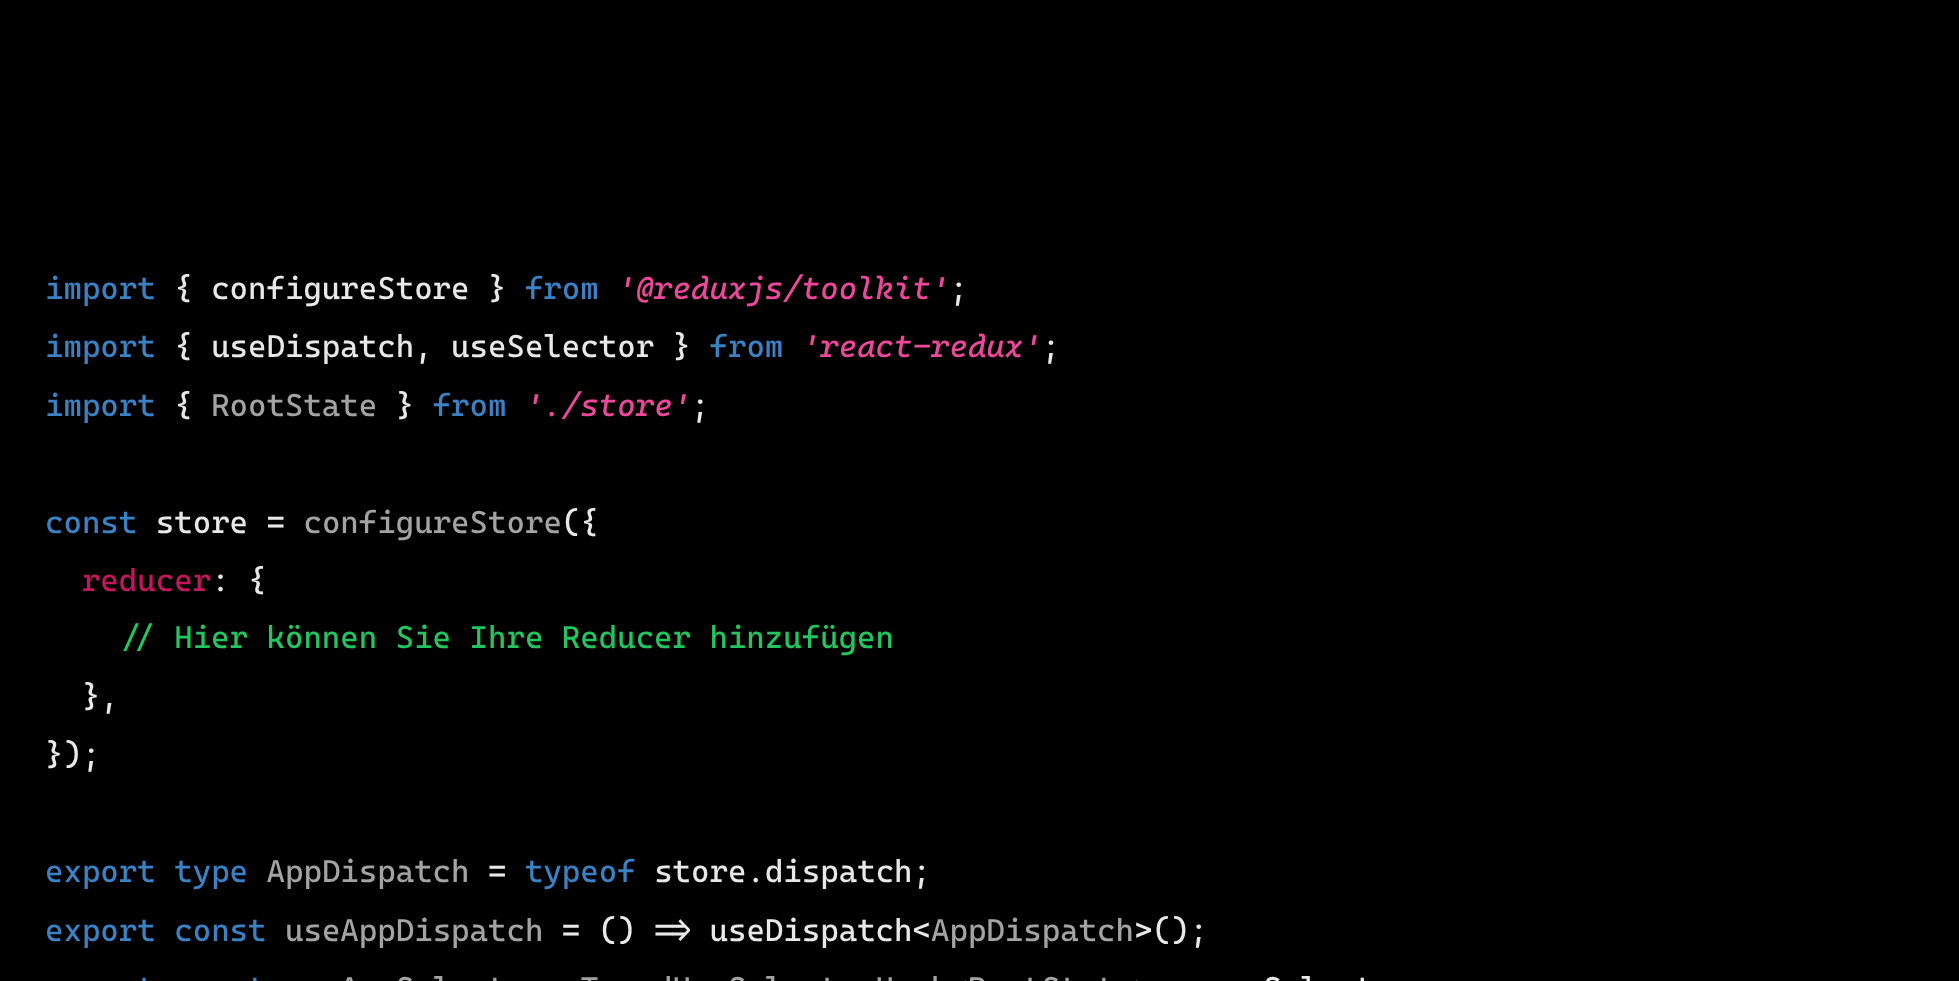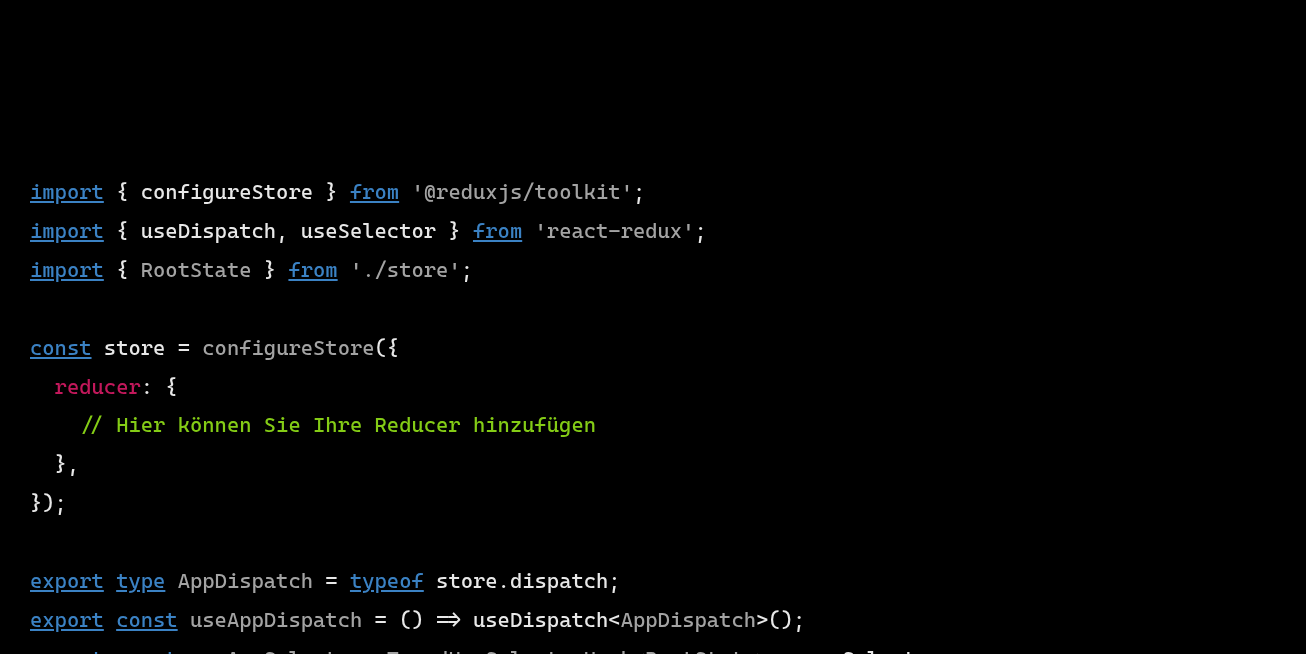--- a/index.html
+++ b/index.html
@@ -6,25 +6,25 @@
   body {
     background: #000000;
     font-family: "SF Mono", Monaco, "Cascadia Code", "Consolas", monospace;
     font-size: 21px;
     line-height: 1.85;
     color: #ffffff;
     padding: 18px 30px;
     white-space: pre;
   }
   .code-block { display: block; }
-  .tok-keyword-blue { color: #3b82c4; text-decoration: underline; }
+  .tok-keyword-blue { color: #3b82c4; }
   .tok-default { color: #e8e8e8; }
-  .tok-string { color: #a3a3a3; }
+  .tok-string { color: #ec4899; font-style: italic; }
   .tok-type-red { color: #a3a3a3; }
-  .tok-comment { color: #84cc16; }
+  .tok-comment { color: #22c55e; }
   .tok-prop { color: #c2185b; }
   .line { display: block; }
 </style>
 </head>
 <body>
 
 
 
 <div class="code-block"><span class="line"><span class="tok-keyword-blue">import</span><span class="tok-default"> { </span><span class="tok-default">configureStore</span><span class="tok-default"> } </span><span class="tok-keyword-blue">from</span><span class="tok-default"> </span><span class="tok-string">'@reduxjs/toolkit'</span><span class="tok-default">;</span></span><span class="line"><span class="tok-keyword-blue">import</span><span class="tok-default"> { </span><span class="tok-default">useDispatch, useSelector</span><span class="tok-default"> } </span><span class="tok-keyword-blue">from</span><span class="tok-default"> </span><span class="tok-string">'react-redux'</span><span class="tok-default">;</span></span><span class="line"><span class="tok-keyword-blue">import</span><span class="tok-default"> { </span><span class="tok-type-red">RootState</span><span class="tok-default"> } </span><span class="tok-keyword-blue">from</span><span class="tok-default"> </span><span class="tok-string">'./store'</span><span class="tok-default">;</span></span><span class="line"> </span><span class="line"><span class="tok-keyword-blue">const</span><span class="tok-default"> </span><span class="tok-default">store</span><span class="tok-default"> = </span><span class="tok-type-red">configureStore</span><span class="tok-default">({</span></span><span class="line"><span class="tok-default">  </span><span class="tok-prop">reducer</span><span class="tok-default">: {</span></span><span class="line"><span class="tok-default">    </span><span class="tok-comment">// Hier können Sie Ihre Reducer hinzufügen</span></span><span class="line tok-default">  },</span><span class="line tok-default">});</span><span class="line"> </span><span class="line"><span class="tok-keyword-blue">export</span><span class="tok-default"> </span><span class="tok-keyword-blue">type</span><span class="tok-default"> </span><span class="tok-type-red">AppDispatch</span><span class="tok-default"> = </span><span class="tok-keyword-blue">typeof</span><span class="tok-default"> </span><span class="tok-default">store.dispatch;</span></span><span class="line"><span class="tok-keyword-blue">export</span><span class="tok-default"> </span><span class="tok-keyword-blue">const</span><span class="tok-default"> </span><span class="tok-type-red">useAppDispatch</span><span class="tok-default"> = () =&gt; useDispatch&lt;</span><span class="tok-type-red">AppDispatch</span><span class="tok-default">&gt;();</span></span><span class="line"><span class="tok-keyword-blue">export</span><span class="tok-default"> </span><span class="tok-keyword-blue">const</span><span class="tok-default"> </span><span class="tok-type-red">useAppSelector</span><span class="tok-default">: </span><span class="tok-type-red">TypedUseSelectorHook</span><span class="tok-default">&lt;</span><span class="tok-type-red">RootState</span><span class="tok-default">&gt;</span><span class="tok-default"> = useSelector;</span></span></div>
 

